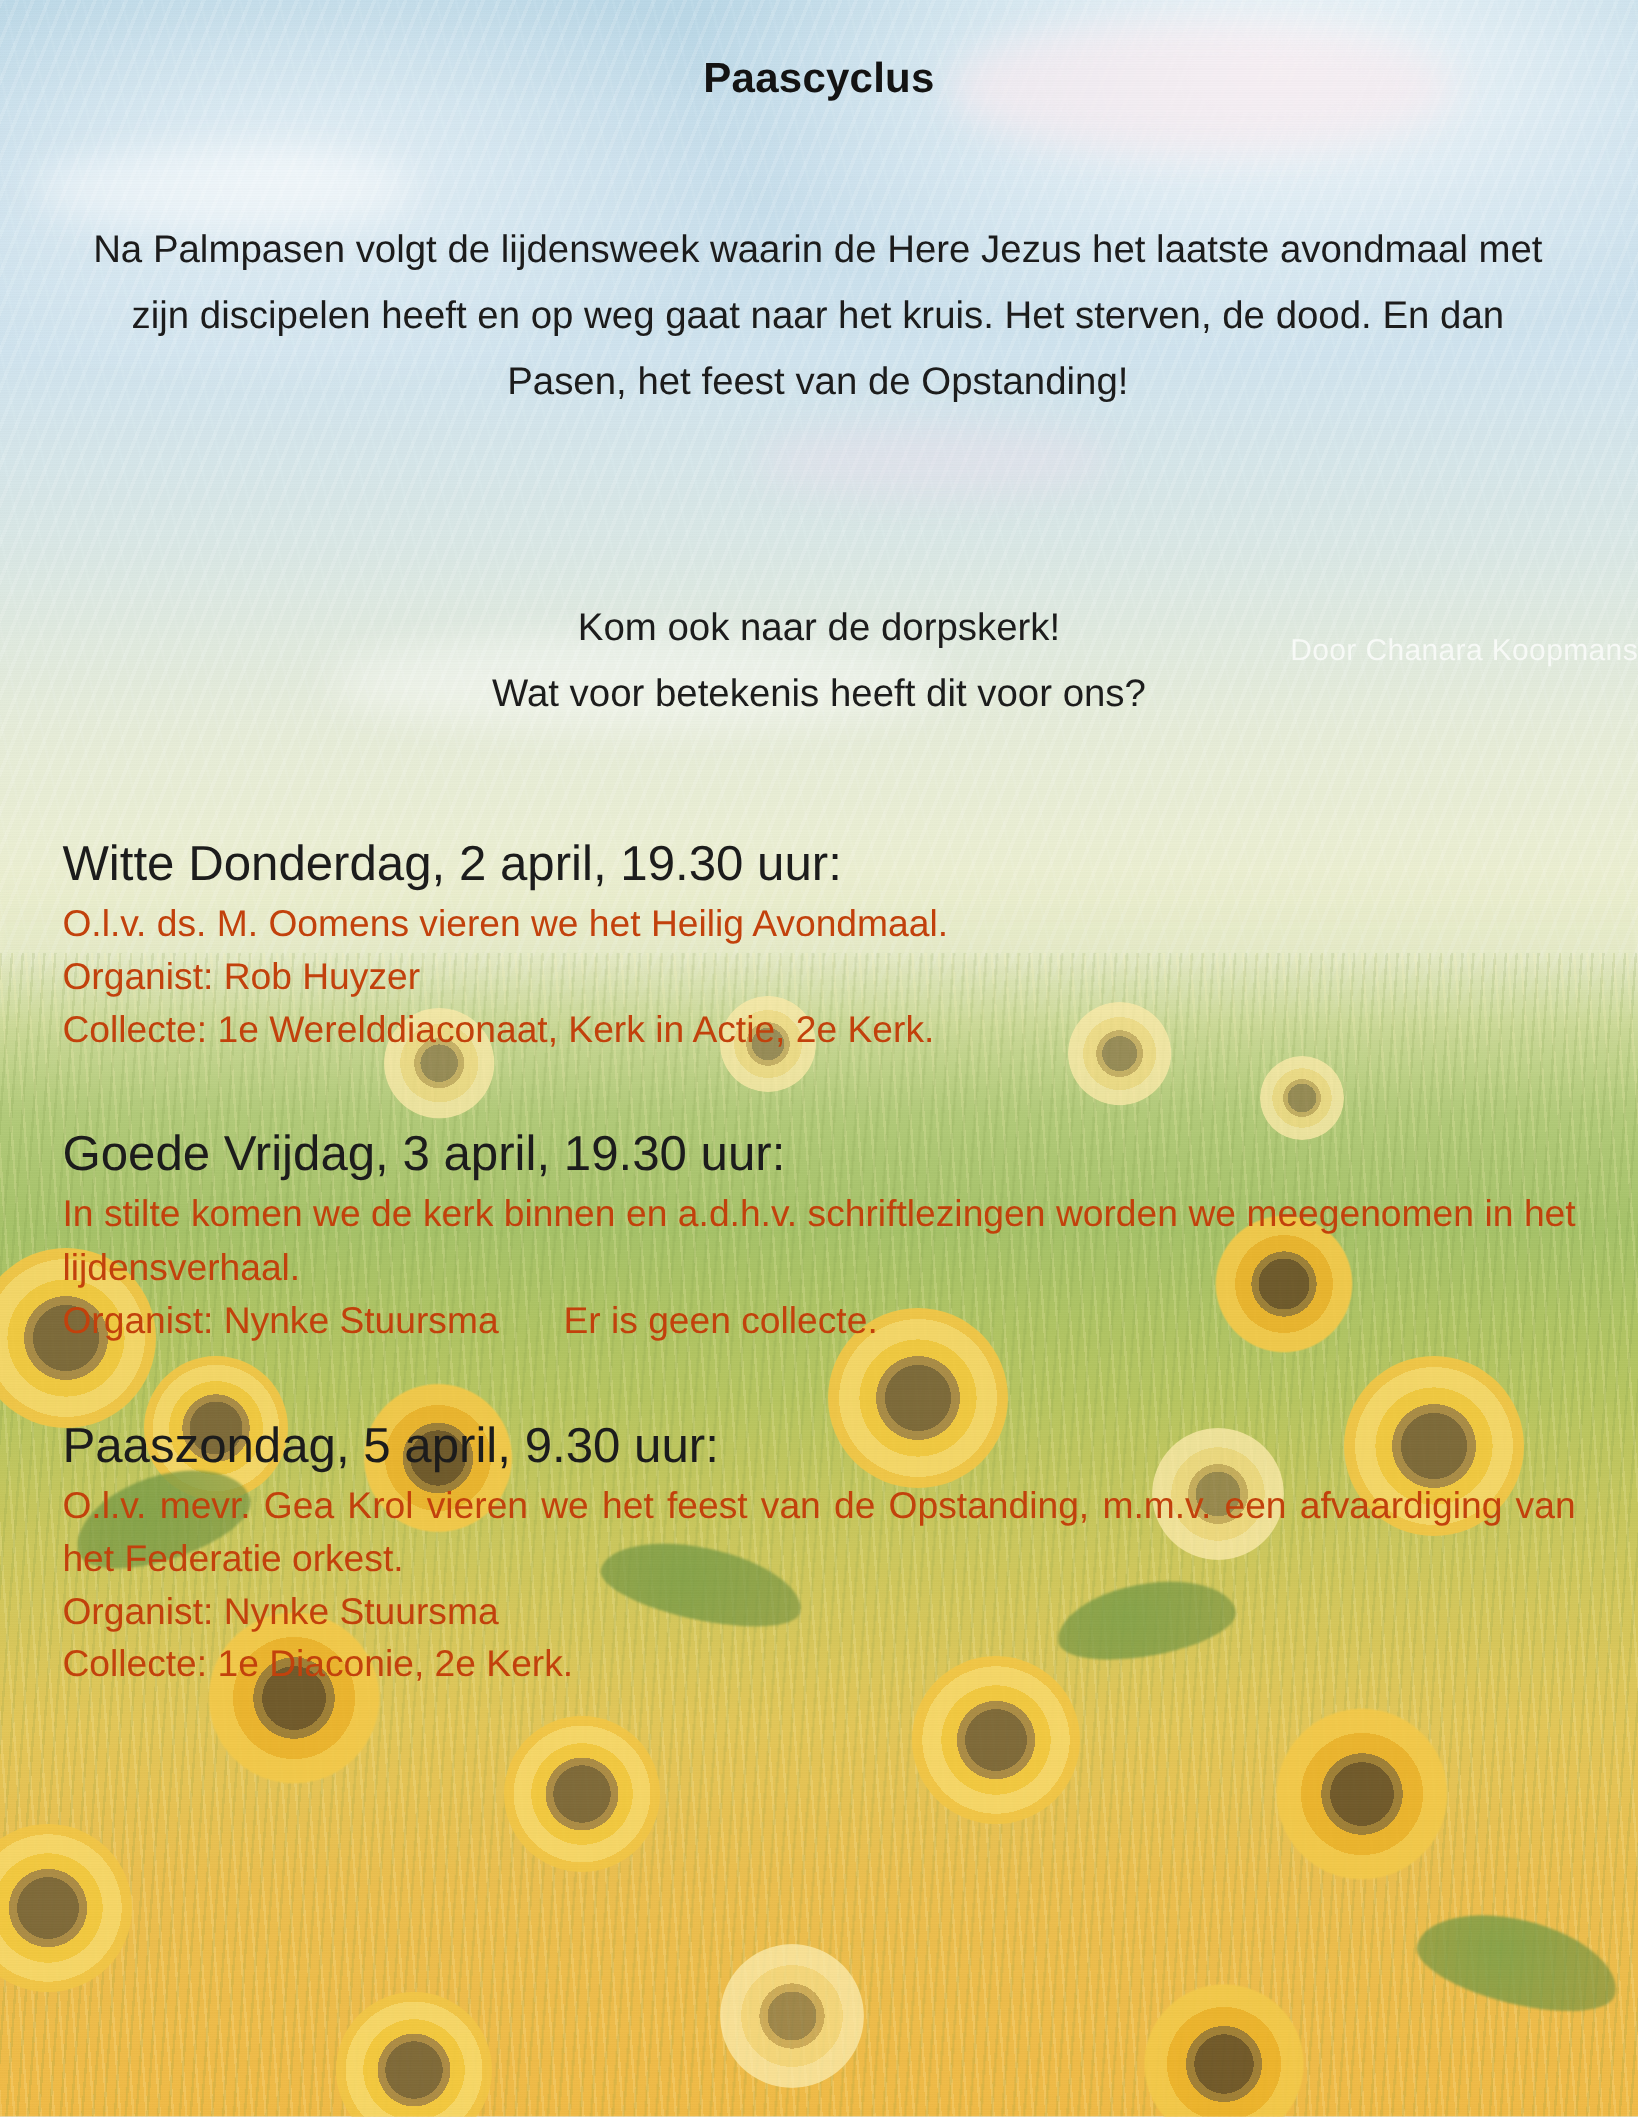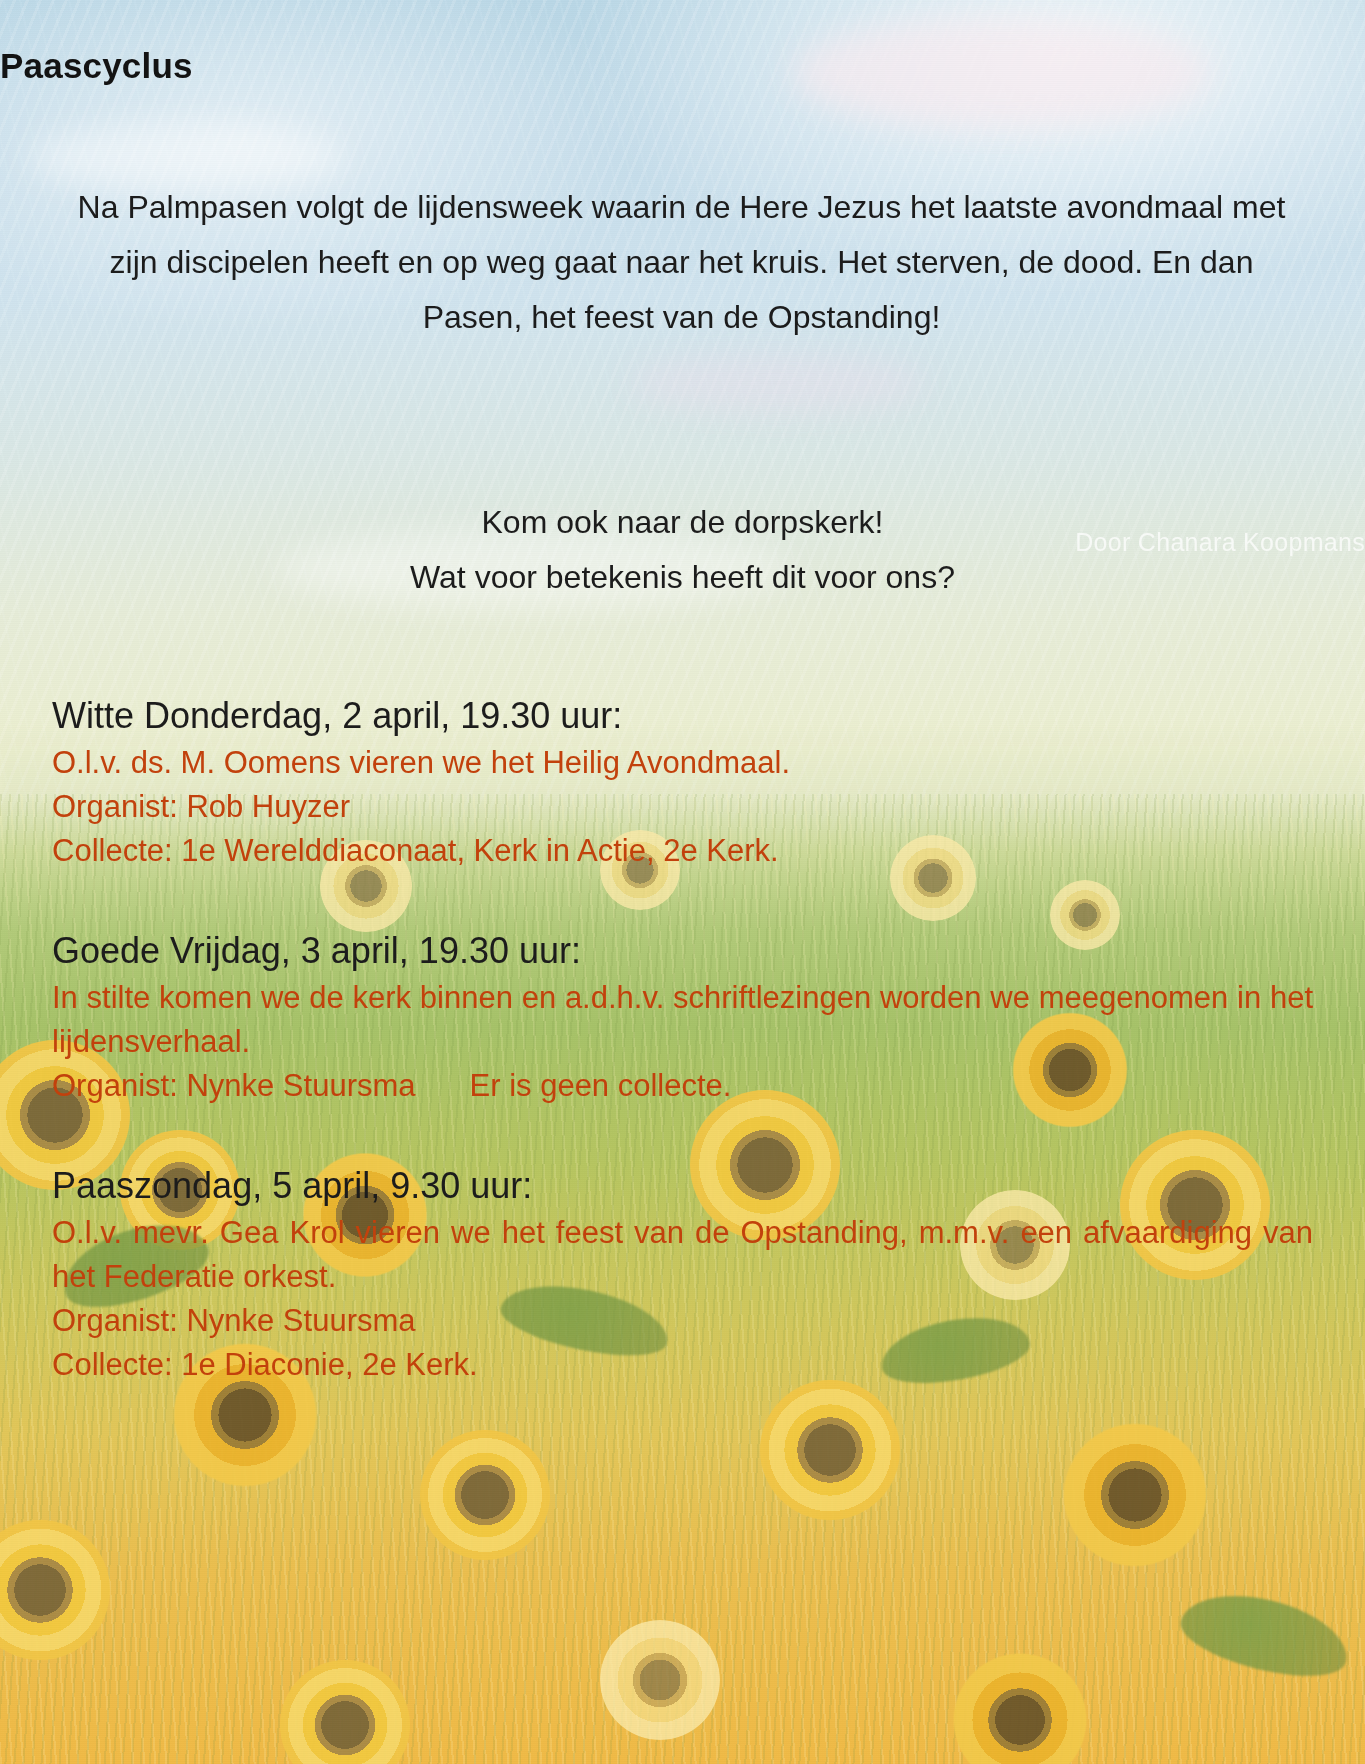--- a/index.html
+++ b/index.html
@@ -156,21 +156,21 @@
   
   .content {
     position: absolute;
     inset: 0;
     padding: 0;
   }
   .title {
     position: absolute;
     top: 46px;
     left: 0; right: 0;
-    text-align: left;
+    text-align: center;
     font-size: 35px;
     font-weight: 700;
     letter-spacing: .2px;
     color: #131313;
   }
   .intro {
     position: absolute;
     top: 180px;
     left: 58px;
     right: 60px;
@@ -202,21 +202,21 @@
 
   .services {
     position: absolute;
     top: 690px;
     left: 52px;
     right: 52px;
   }
   .service { margin-bottom: 52px; }
   .service:last-child { margin-bottom: 0; }
   .svc-head {
-    font-size: 36px;
+    font-size: 41px;
     line-height: 1.42;
     color: #1c1c1c;
   }
   .svc-line {
     font-size: 31px;
     line-height: 1.42;
     color: #c2410c;
   }
   .svc-line.justify {
     text-align: justify;

